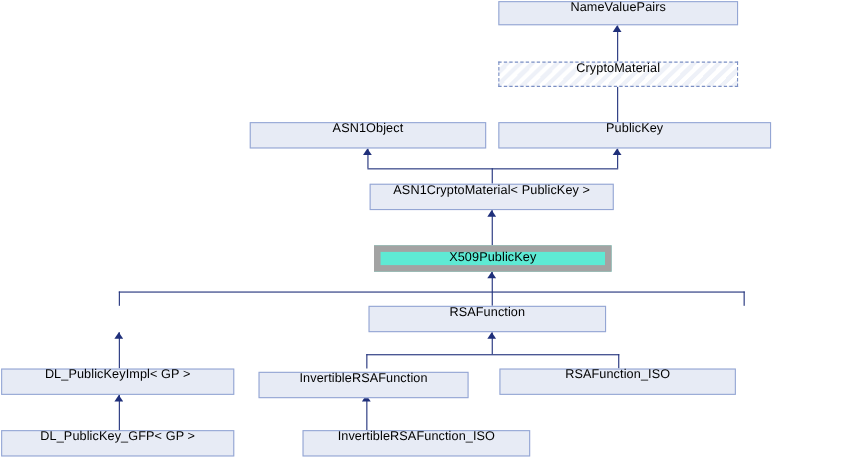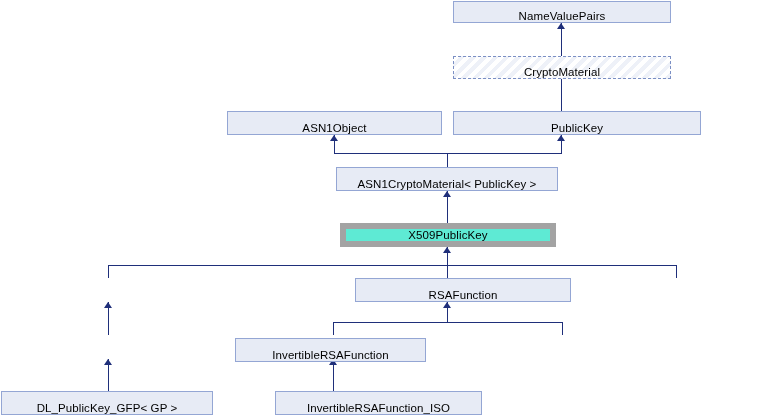--- a/index.html
+++ b/index.html
@@ -17,21 +17,21 @@
   }
   .node {
     position: absolute;
     box-sizing: border-box;
     background: #e7ebf5;
     border: 1px solid #94a6d4;
     color: #000000;
     font-size: 11.5px;
     line-height: 1;
     display: flex;
-    align-items: flex-end;
+    align-items: flex-start;
     justify-content: center;
     white-space: nowrap;
     letter-spacing: 0.1px;
   }
   .node.focus {
     background: #5eead4;
     border: 6px solid #a3a3a3;
   }
   .node.abstract {
     border: 1px dashed #7b8fc4;
@@ -44,21 +44,20 @@
         #ffffff 8px
       );
   }
   .node .label {
     position: relative;
     z-index: 2;
     padding: 0 6px;
   }
   .node.abstract .label {
     background: transparent;
-    margin-top: 32px;
   }
   
   .vline {
     position: absolute;
     width: 1px;
     background: #1f2f7a;
   }
   .hline {
     position: absolute;
     height: 1px;
@@ -115,25 +114,31 @@
     </div>
     <div class="node" style="left: 453px; top: 111px; width: 248px; height: 24px;">
       <span class="label">PublicKey</span>
     </div>
     <div class="node" style="left: 336px; top: 167px; width: 222px; height: 24px;">
       <span class="label">ASN1CryptoMaterial&lt; PublicKey &gt;</span>
     </div>
     <div class="node focus" style="left: 340px; top: 223px; width: 216px; height: 24px;">
       <span class="label">X509PublicKey</span>
     </div>
-    <div class="node" style="left: 355px; top: 278px; width: 216px; height: 24px;">
+    <div class="node" style="left: 335px; top: 278px; width: 216px; height: 24px;">
       <span class="label">RSAFunction</span>
+    </div>
+    <div class="node" style="left: 1px; top: 335px; width: 212px; height: 24px;">
+      <span class="label">DL_PublicKeyImpl&lt; GP &gt;</span>
     </div>
     <div class="node" style="left: 235px; top: 338px; width: 191px; height: 24px;">
       <span class="label">InvertibleRSAFunction</span>
+    </div>
+    <div class="node" style="left: 454px; top: 335px; width: 215px; height: 24px;">
+      <span class="label">RSAFunction_ISO</span>
     </div>
     <div class="node" style="left: 1px; top: 391px; width: 212px; height: 24px;">
       <span class="label">DL_PublicKey_GFP&lt; GP &gt;</span>
     </div>
     <div class="node" style="left: 235px; top: 391px; width: 207px; height: 24px; margin-left: 40px;">
       <span class="label">InvertibleRSAFunction_ISO</span>
     </div>
   </div>
 
 </body></html>

